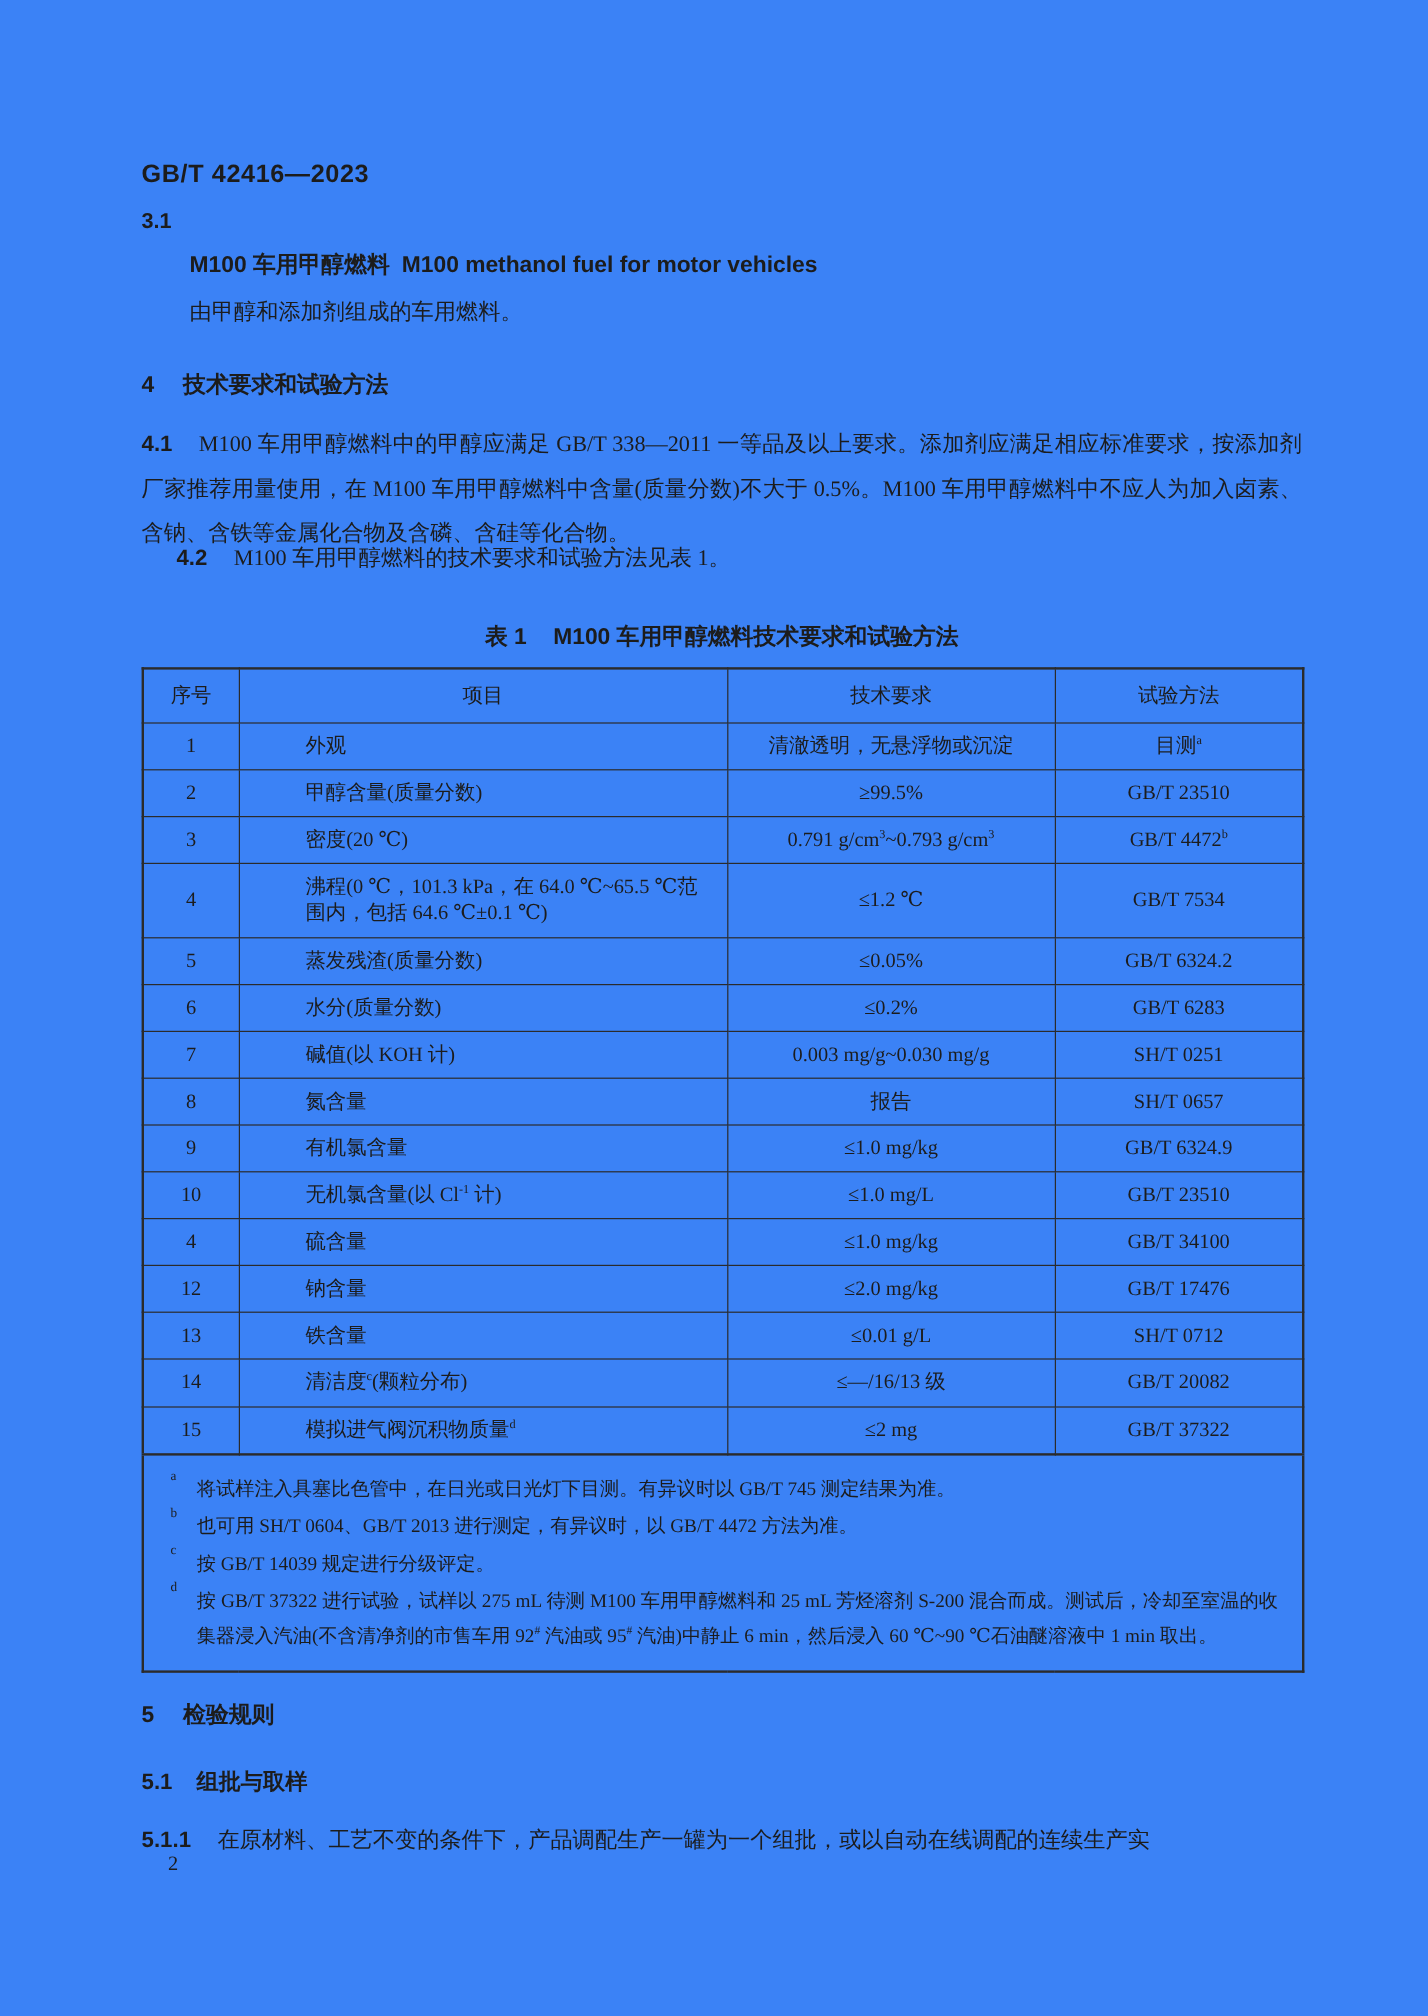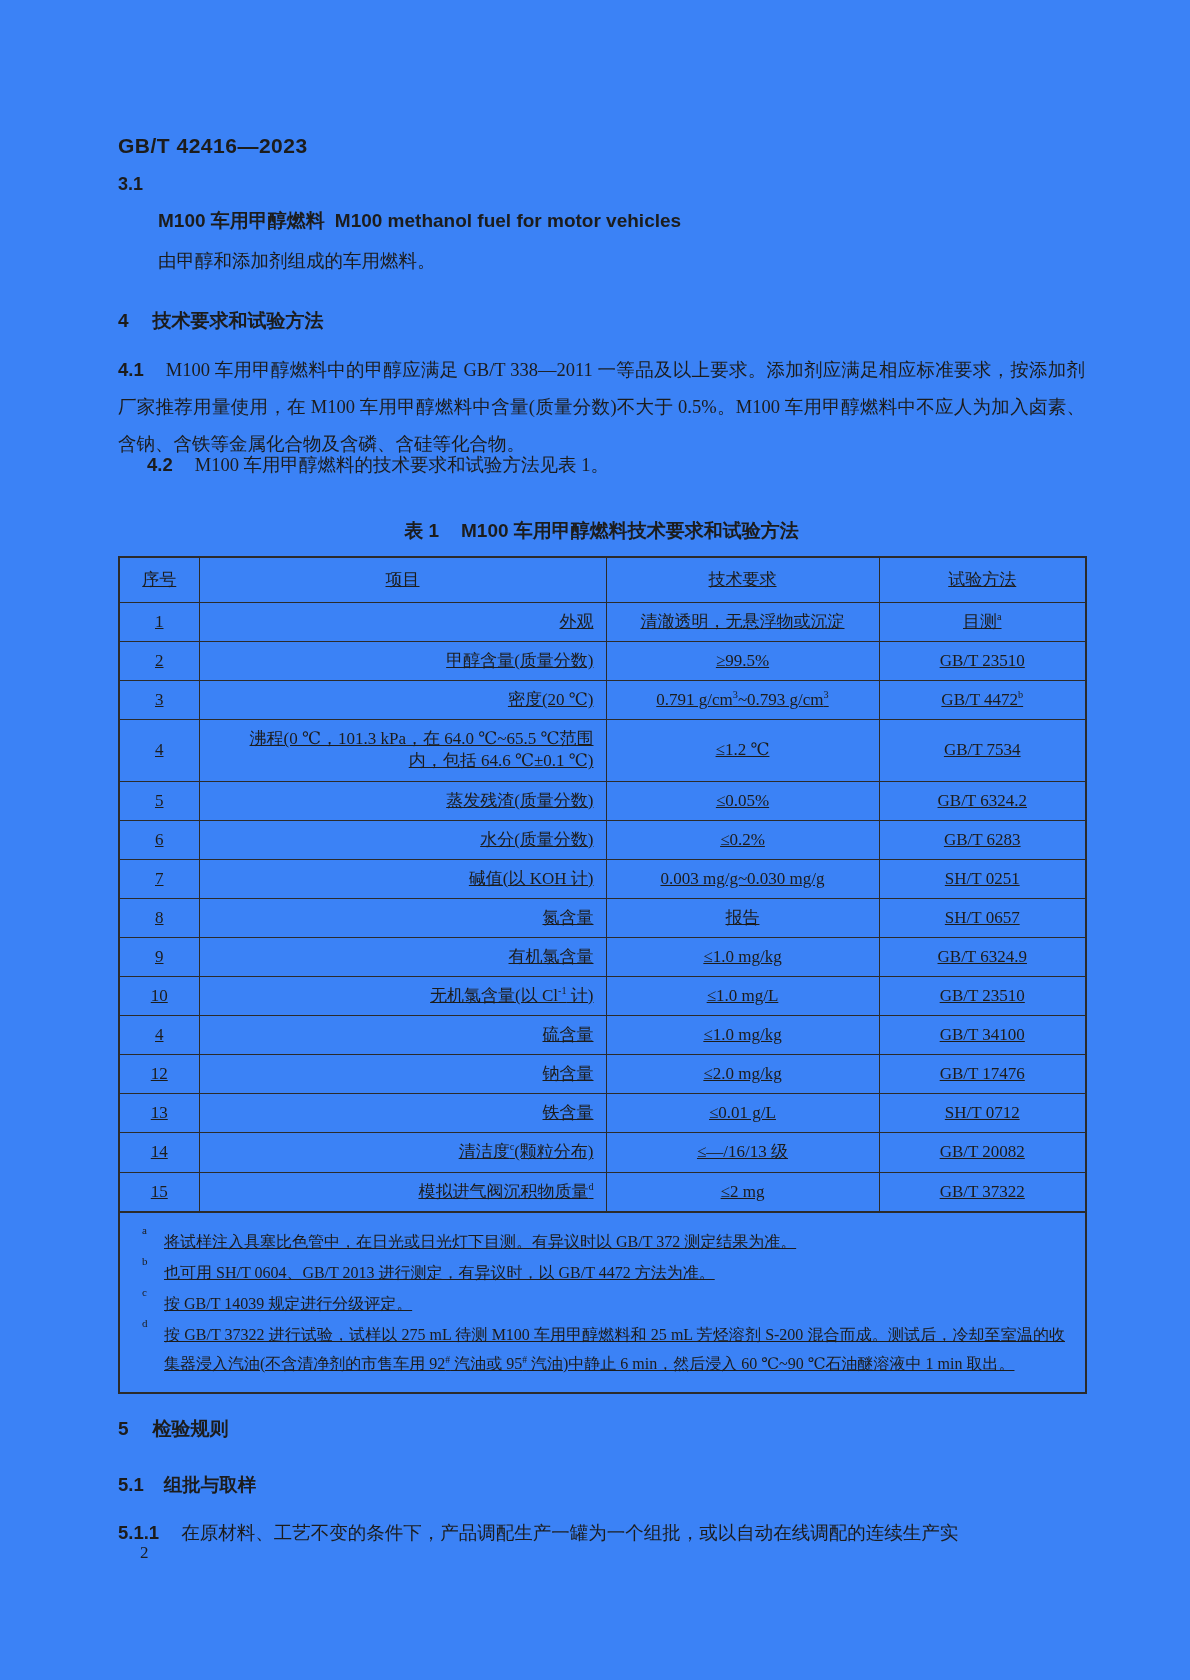--- a/index.html
+++ b/index.html
@@ -82,23 +82,23 @@
     font-size:17px;
   }
   table.std th, table.std td{
     border:1px solid var(--line);
     padding:8px 6px;
     line-height:1.3;
     font-weight:normal;
     text-align:center;
     vertical-align:middle;
   }
-  table.std{border:2px solid var(--line);text-decoration:underline;}
+  table.std{border:2px solid var(--line);}
   table.std thead th{padding:11px 6px;}
-  table.std td.c1{text-align:right;padding-left:36px;padding-right:12px;}
+  table.std td.c1{text-align:left;padding-left:55px;padding-right:12px;}
   table.std tfoot td{
     border:none;
     border-top:2px solid var(--line);
     text-align:left;
     padding:12px 20px 12px 0;
   }
   sup{font-size:0.6em;line-height:0;}
   .footnote{
     position:relative;
     padding-left:44px;
@@ -255,21 +255,21 @@
           <td class="c0">15</td>
           <td class="c1">模拟进气阀沉积物质量<sup>d</sup></td>
           <td class="c2">≤2 mg</td>
           <td class="c3">GB/T 37322</td>
         </tr>
       </tbody>
     <tfoot>
       <tr>
         <td colspan="4">
           <div id="footnotes">
-              <div class="footnote"><sup class="fn-marker">a</sup><span>将试样注入具塞比色管中，在日光或日光灯下目测。有异议时以 GB/T 372 测定结果为准。</span></div>
+              <div class="footnote"><sup class="fn-marker">a</sup><span>将试样注入具塞比色管中，在日光或日光灯下目测。有异议时以 GB/T 745 测定结果为准。</span></div>
               <div class="footnote"><sup class="fn-marker">b</sup><span>也可用 SH/T 0604、GB/T 2013 进行测定，有异议时，以 GB/T 4472 方法为准。</span></div>
               <div class="footnote"><sup class="fn-marker">c</sup><span>按 GB/T 14039 规定进行分级评定。</span></div>
               <div class="footnote"><sup class="fn-marker">d</sup><span>按 GB/T 37322 进行试验，试样以 275 mL 待测 M100 车用甲醇燃料和 25 mL 芳烃溶剂 S-200 混合而成。测试后，冷却至室温的收集器浸入汽油(不含清净剂的市售车用 92<sup>#</sup> 汽油或 95<sup>#</sup> 汽油)中静止 6 min，然后浸入 60 ℃~90 ℃石油醚溶液中 1 min 取出。</span></div>
             </div>
         </td>
       </tr>
     </tfoot>
   </table>
 
   <div class="abs content-x sec-heading" style="top:1416px;">

